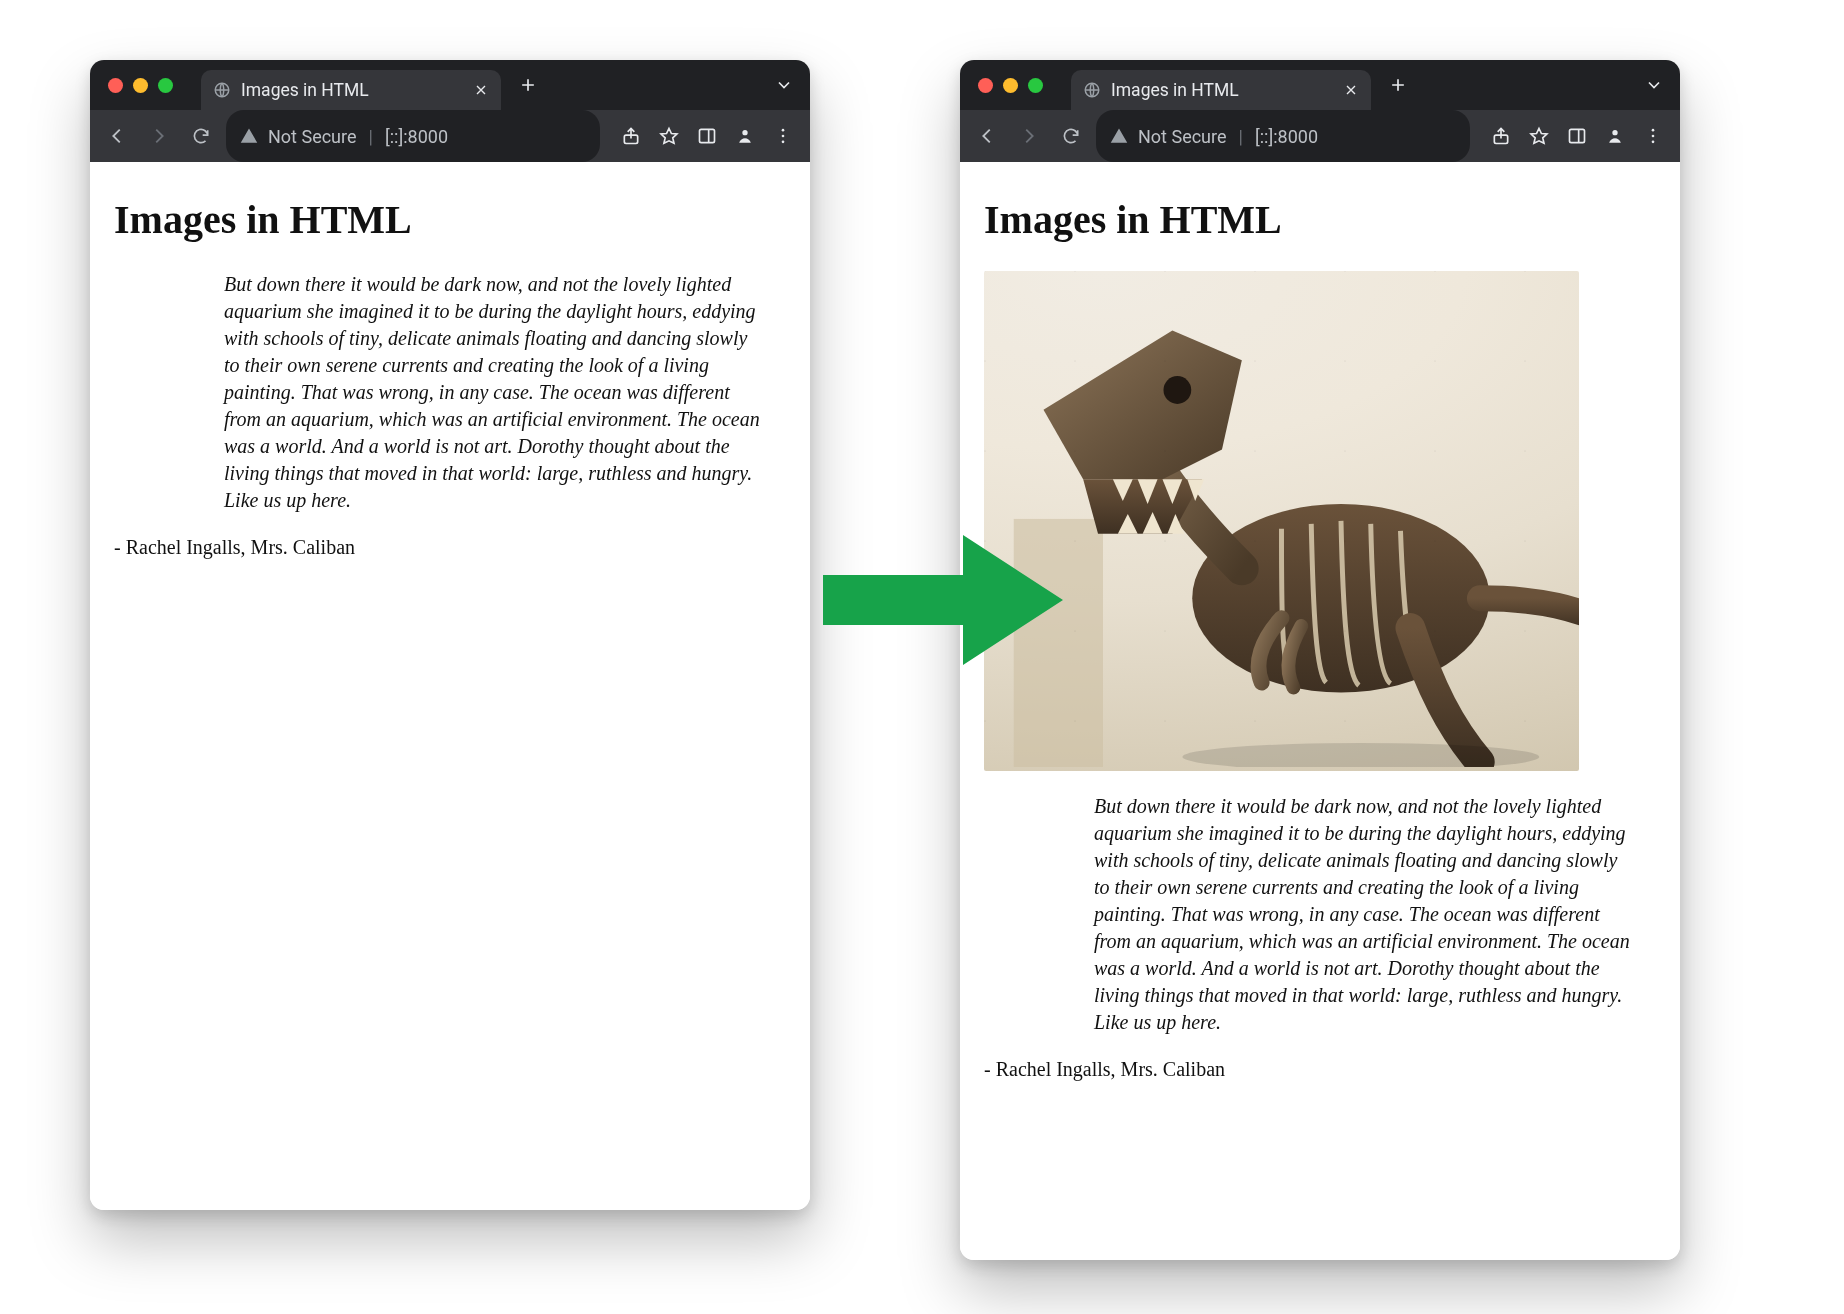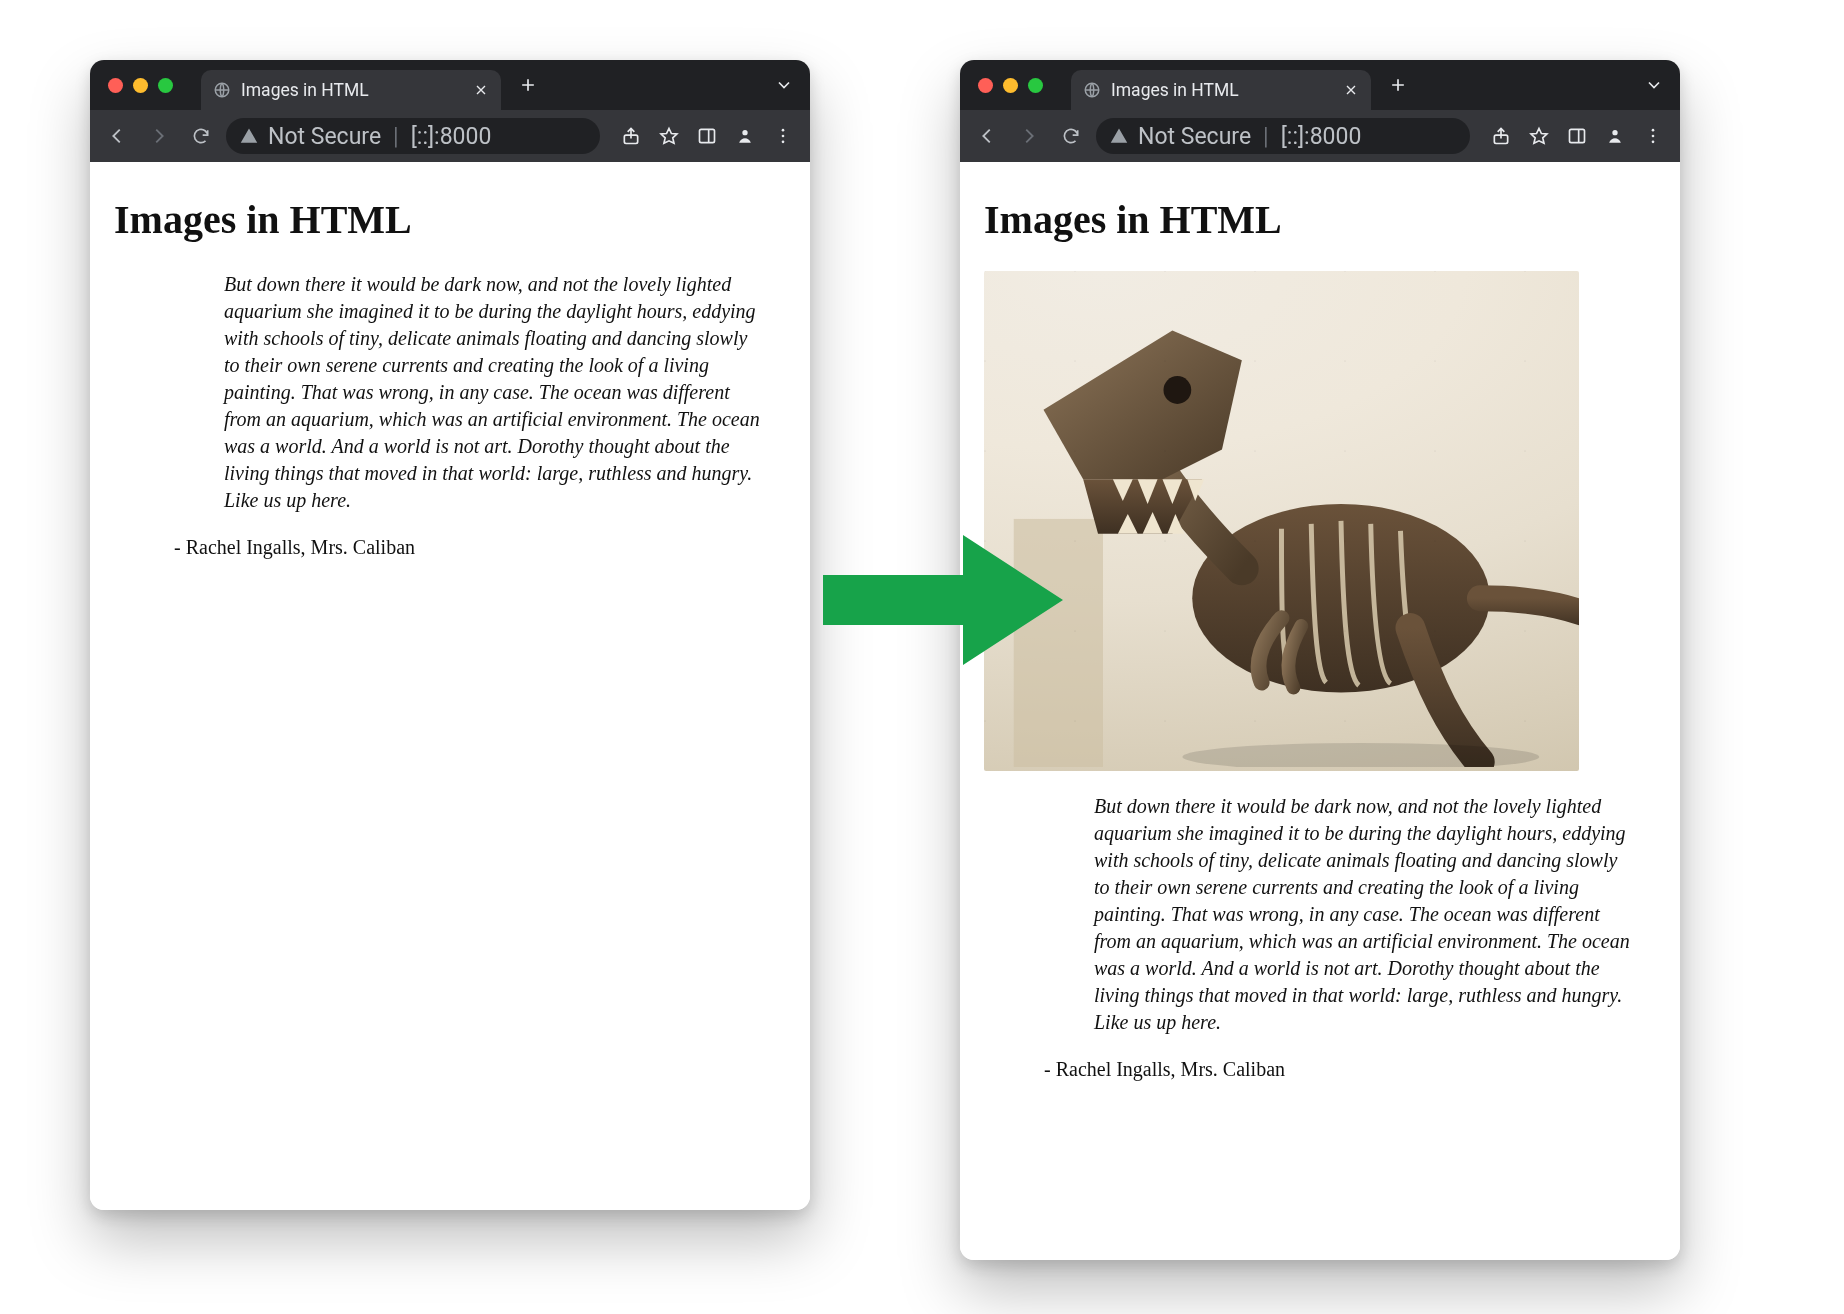--- a/index.html
+++ b/index.html
@@ -58,43 +58,43 @@
 
     .toolbar {
       height: 52px;
       background:#35363a;
       display:flex; align-items:center;
       padding:0 10px; gap:8px;
     }
     .tbtn { width:34px; height:34px; display:flex; align-items:center; justify-content:center; color:#bdc1c6; border-radius:50%; }
     .tbtn.dis { color:#6b6f76; }
     .url {
-      flex:1; height:36px; background:#202124; border-radius:18px;
+      flex:1; height:52px; background:#202124; border-radius:18px;
       display:flex; align-items:center; padding:4px 14px; gap:10px;
-      color:#bdc1c6; font-size:23px;
+      color:#bdc1c6; font-size:18px;
     }
     .url .warn { width:18px; height:18px; color:#9aa0a6; }
     .url .sep  { color:#6b6f76; margin:0 2px;}
     .right-icons { display:flex; align-items:center; gap:4px; margin-left:6px;}
     .right-icons .tbtn { color:#e8eaed; }
 
     .viewport { flex:1; background:#fff; overflow:auto; }
     .page { padding: 24px 24px 28px; color:#111; }
     h1.page-title { font-family: Georgia, "Times New Roman", serif; font-size:40px; font-weight:700; margin: 10px 0 28px; }
 
     blockquote.quote {
       margin-left: 110px;
       margin-right: 20px;
       font-family: Liberation Serif, serif;
       font-style: italic;
       font-size: 20px;
       line-height: 1.35;
       color:#111;
     }
-    .attribution { margin-top: 22px; margin-left: 60px; font-family: Georgia, "Times New Roman", serif; font-size:20px; }
+    .attribution { margin-top: 22px; font-family: Georgia, "Times New Roman", serif; font-size:20px; }
 
     
     .hero {
       width: 595px; height: 500px; margin: 4px 0 22px;
       border-radius: 2px; position:relative; overflow:hidden;
       background:
         radial-gradient(1200px 600px at 20% 0%, #f1ece3 0%, #efe8db 30%, #e7dfcf 55%, #d9cfba 80%, #cdc2a9 100%);
     }
     
     .hero::after{

